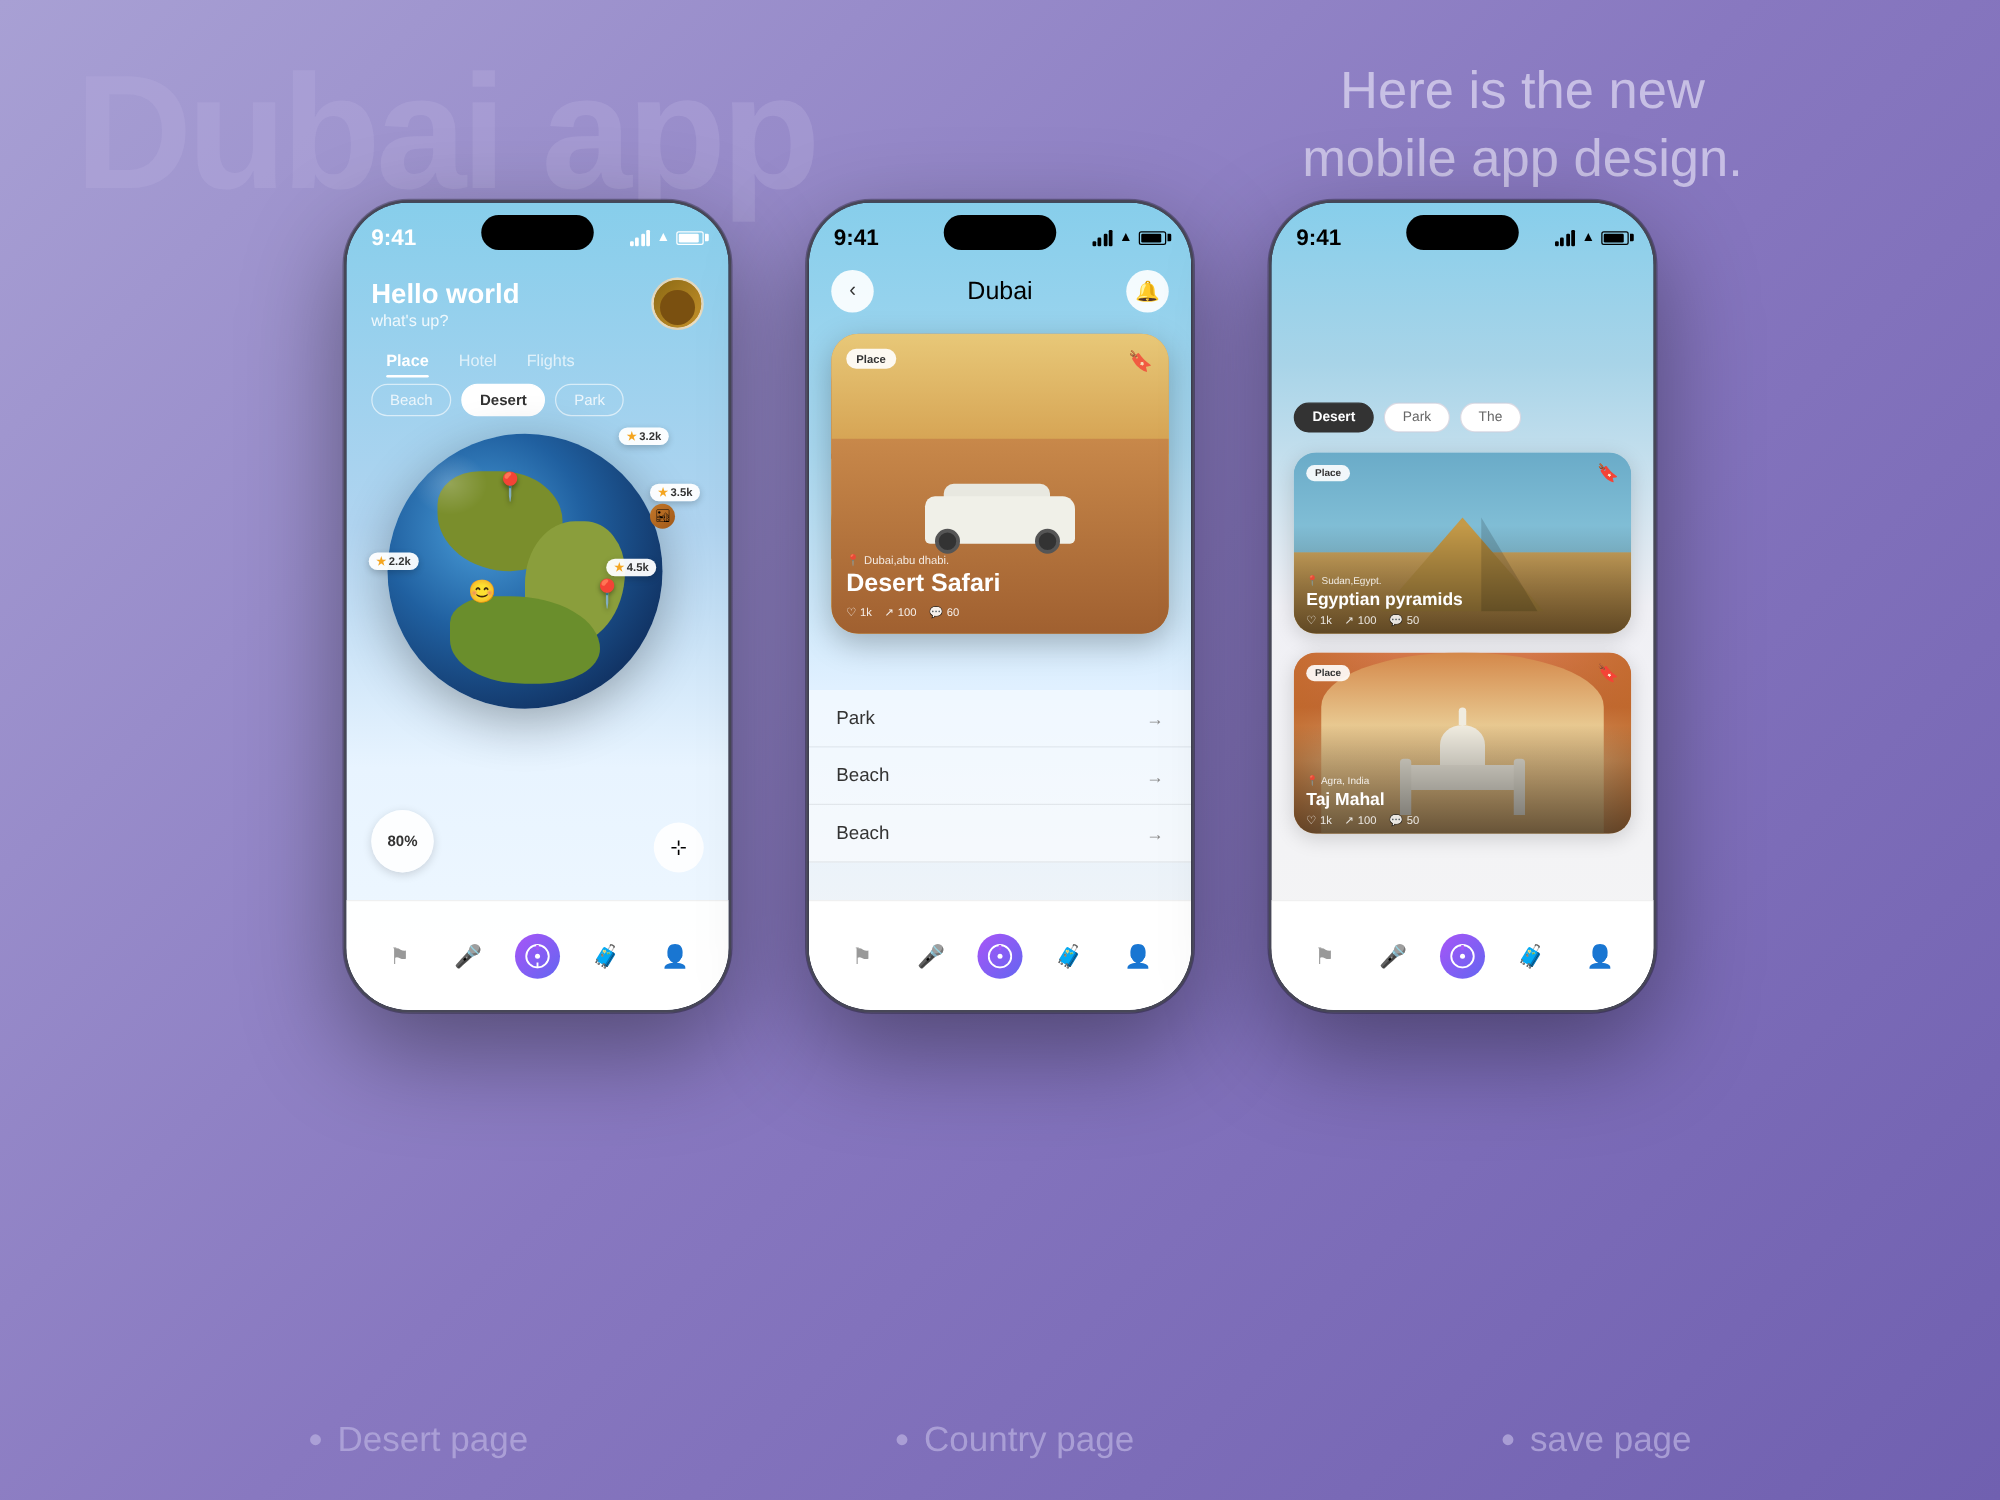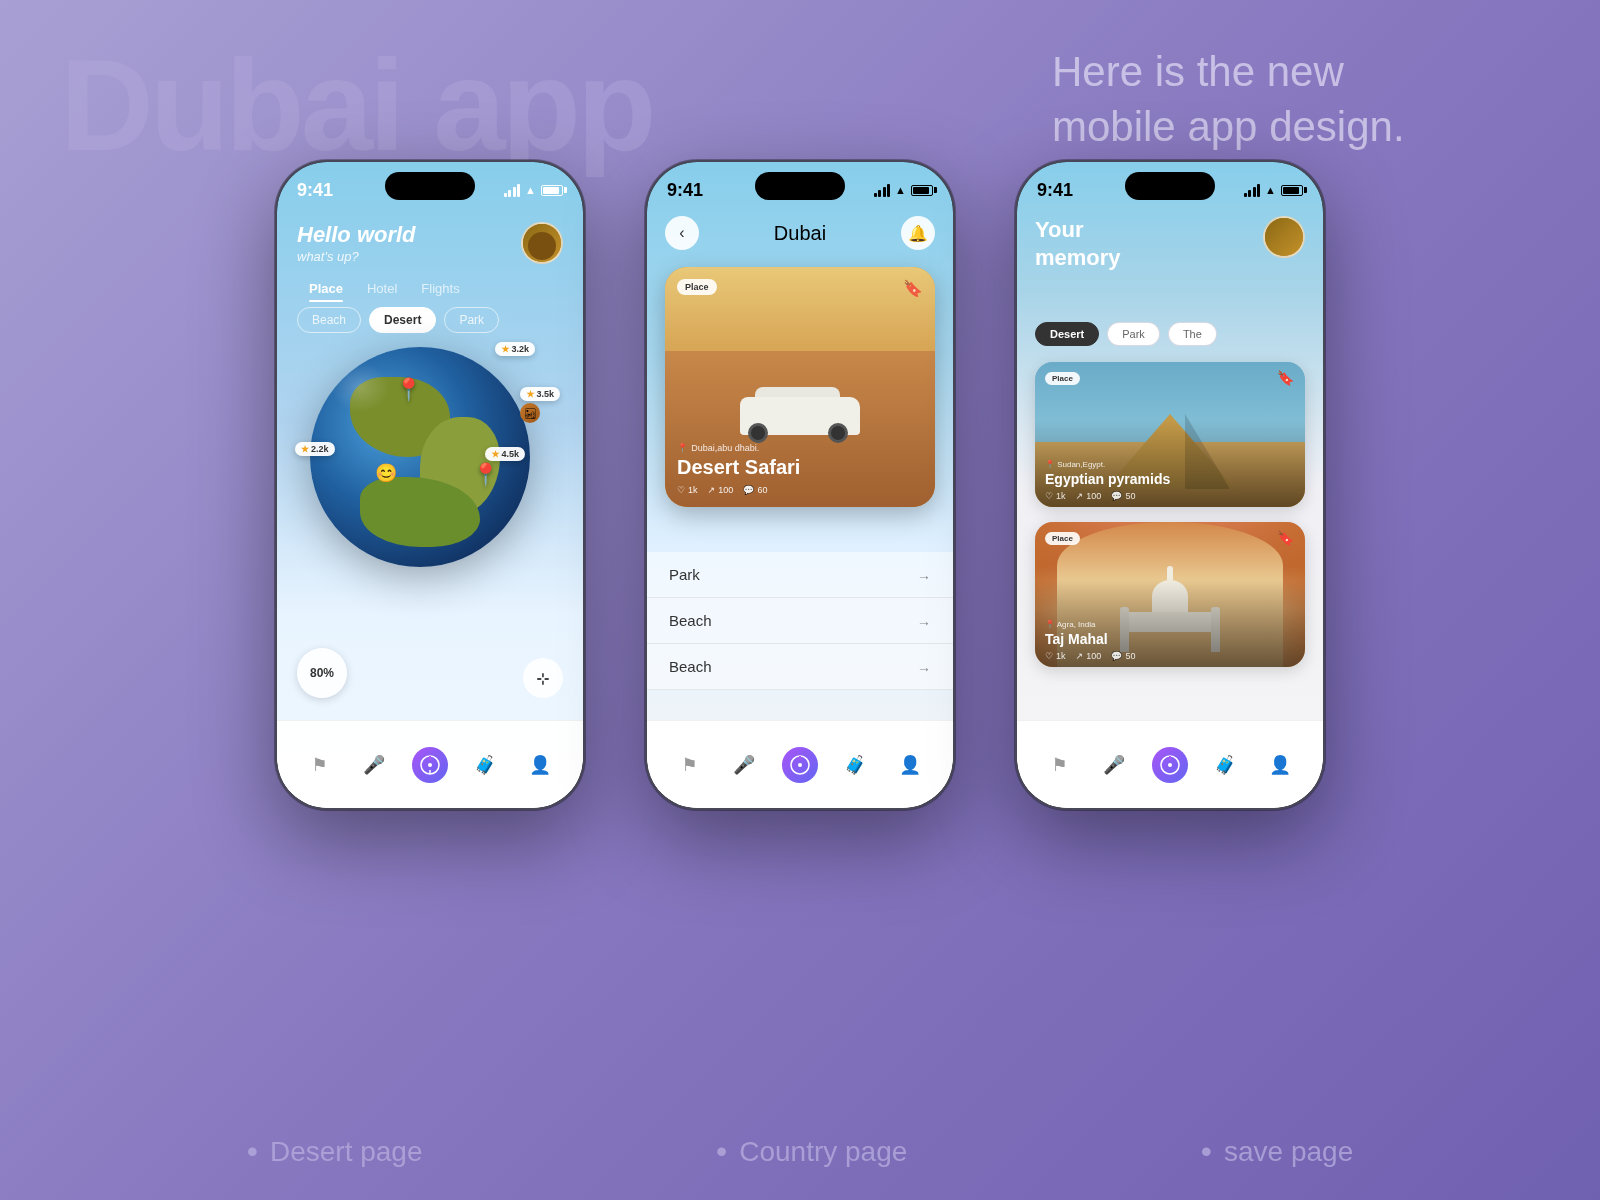--- a/index.html
+++ b/index.html
@@ -22,22 +22,22 @@
       font-weight: 900;
       color: rgba(180, 170, 220, 0.4);
       letter-spacing: -4px;
       pointer-events: none;
       z-index: 0;
     }
 
     .subtitle-block {
       position: absolute;
       top: 45px;
-      right: 168px;
-      text-align: left;
+      right: 192px;
+      text-align: center;
       z-index: 1;
     }
 
     .subtitle-block .subtitle-text {
       font-size: 42px;
       font-weight: 500;
       color: rgba(220, 215, 240, 0.75);
       line-height: 1.3;
       max-width: 380px;
     }
@@ -210,21 +210,20 @@
 
     .phone1-header {
       position: absolute;
       top: 52px;
       left: 0;
       right: 0;
       padding: 8px 20px;
       display: flex;
       align-items: center;
       justify-content: space-between;
-      font-style: italic;
     }
 
     .hello-text {
       font-size: 22px;
       font-weight: 700;
       color: #fff;
       line-height: 1.2;
     }
 
     .whatsup-text {
@@ -1085,26 +1084,20 @@
               <span></span>
               <span></span>
           </div>
           <span style="font-size:11px;">▲</span>
           <div class="battery-icon">
             <div class="battery-fill"></div>
           </div>
         </div>
       </div>
 
-      <div class="phone3-header">
-        <div class="memory-title">Your<br>memory</div>
-        <div class="avatar-circle">
-          <div style="width:100%;height:100%;background:linear-gradient(135deg,#8b6914,#c4912a);"></div>
-        </div>
-      </div>
 
 
       <div class="filter-chips3">
         <div class="chip3 active">Desert</div>
         <div class="chip3">Park</div>
         <div class="chip3">The</div>
       </div>
 
       <div class="place-card place-card-1">
         <div class="place-card-bg pyramid-bg">

